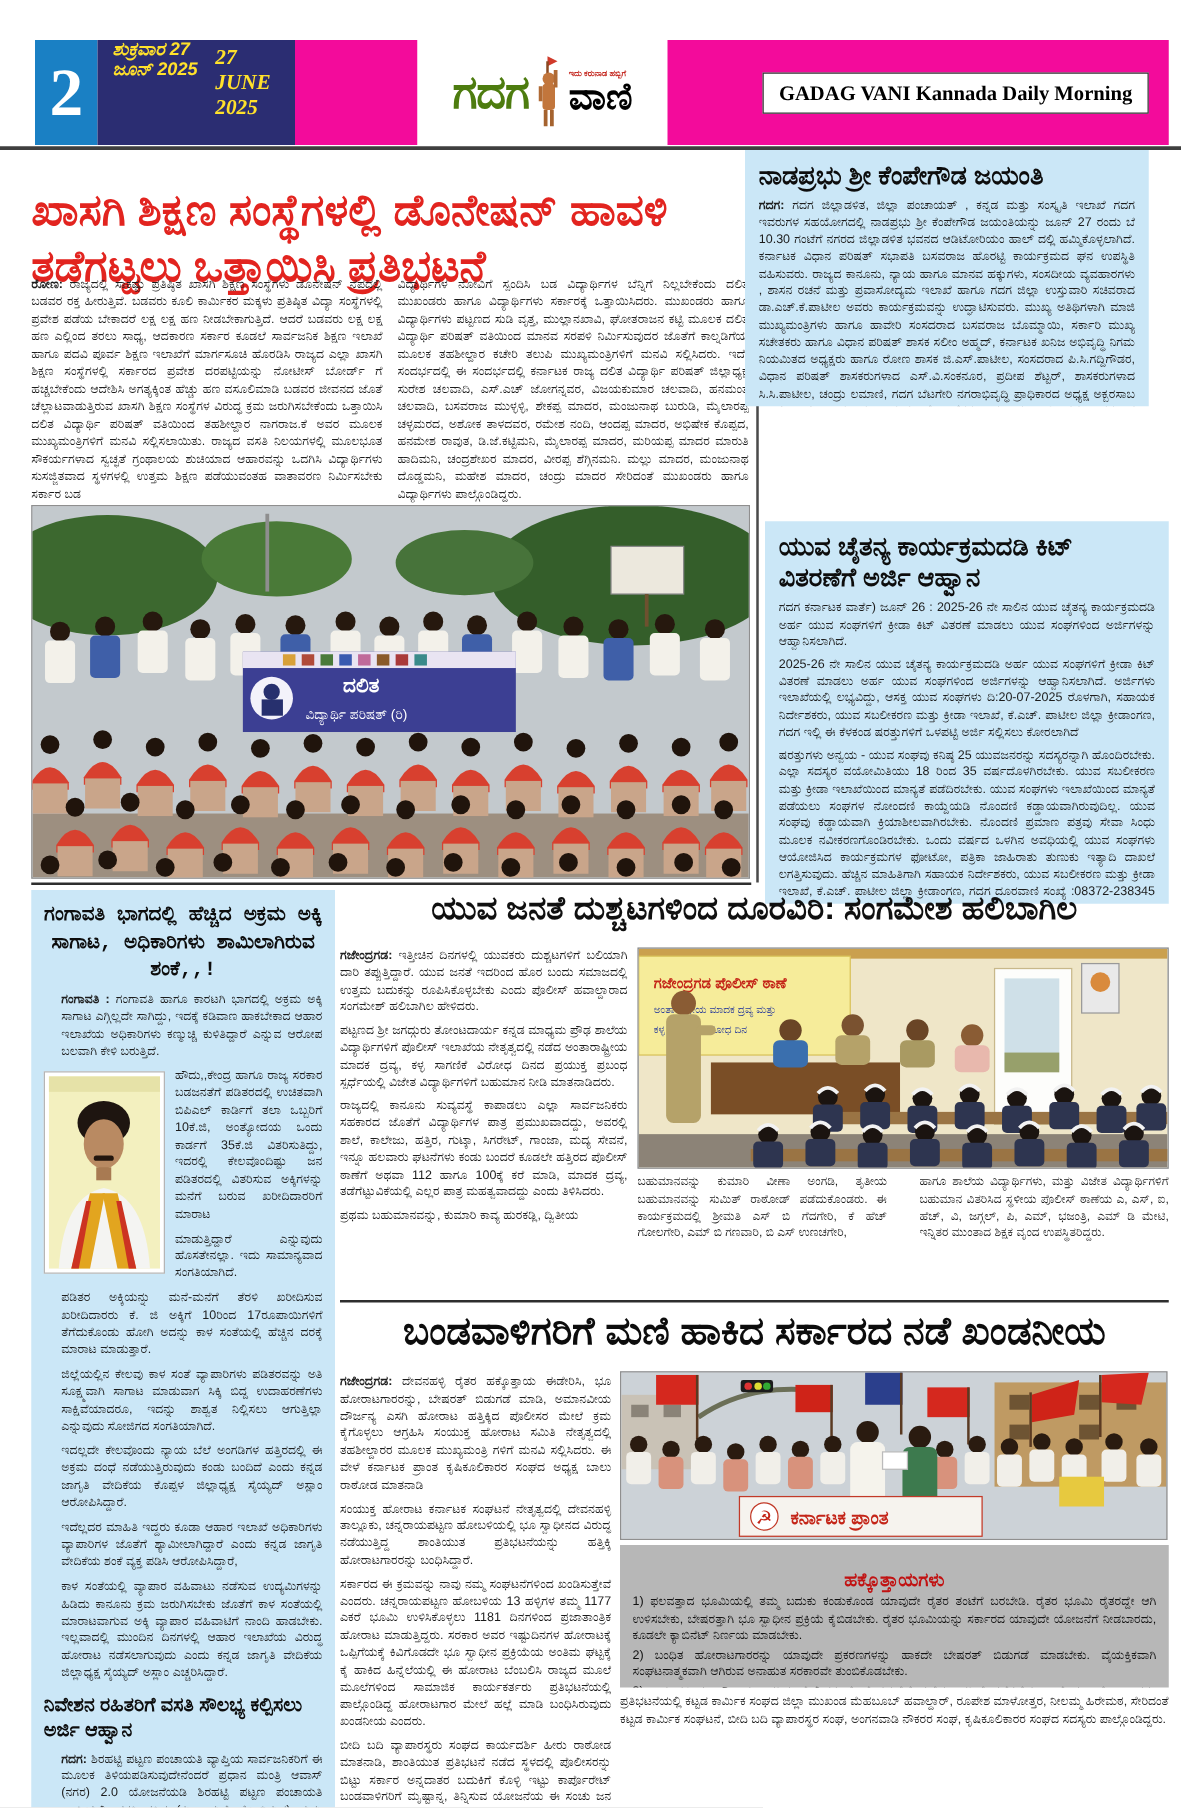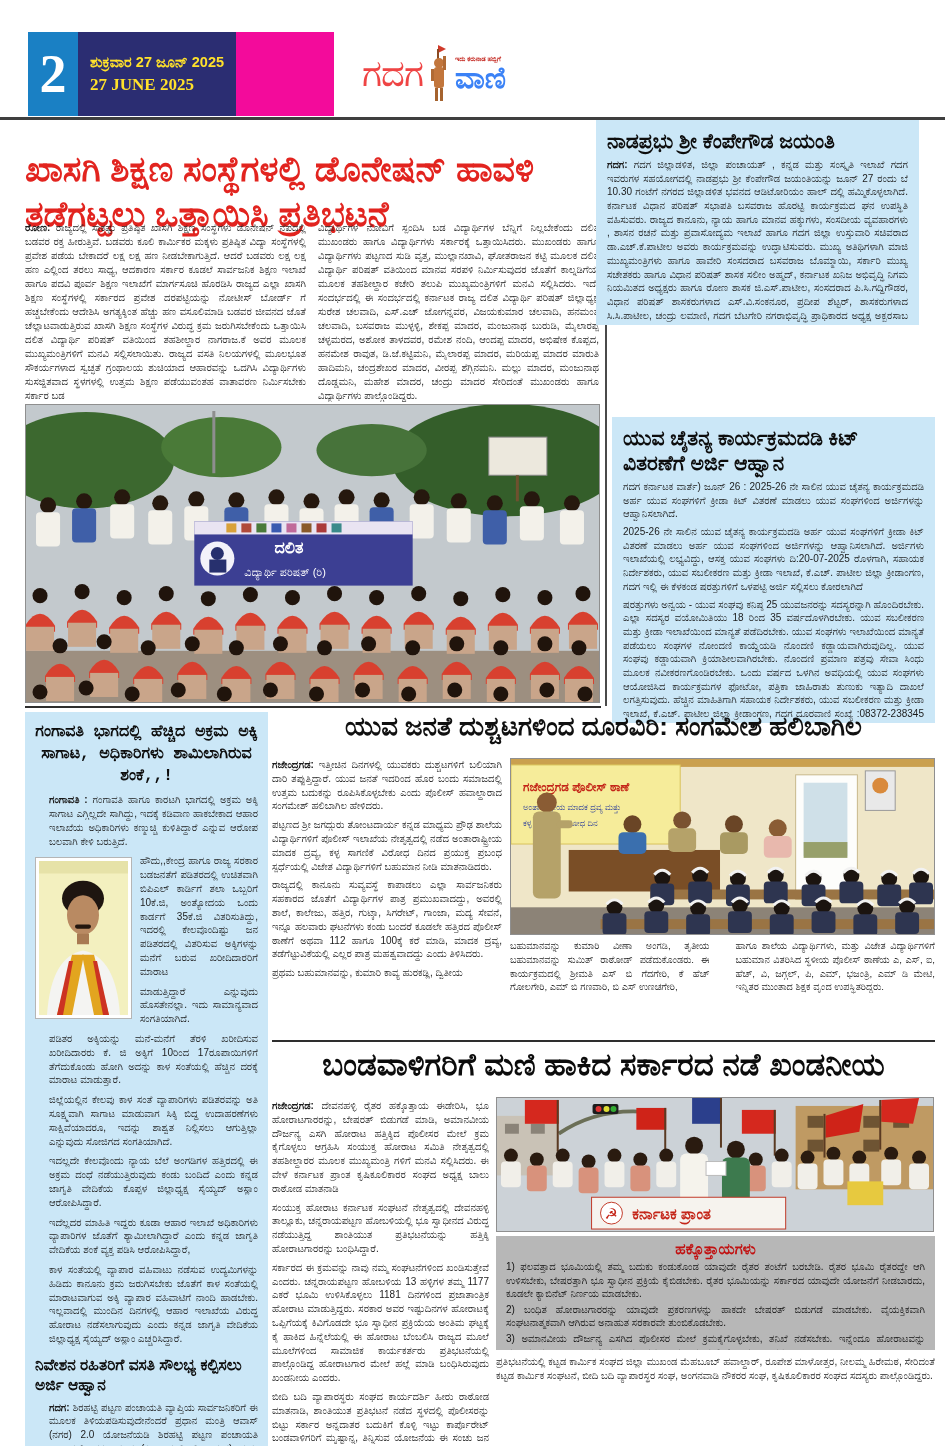--- a/index.html
+++ b/index.html
@@ -3,31 +3,31 @@
 <meta charset="utf-8">
 <style>
   html,body { margin:0; padding:0; background:#dddddd; }
   .page { position:relative; width:945px; height:1446px; margin:0 auto; background:#ffffff;
           font-family:"Liberation Sans","DejaVu Sans",sans-serif; overflow:hidden; color:#1c1c1c; }
 
   
   .header { position:absolute; left:28px; top:32px; width:907px; height:84px; display:flex; }
   .pagenum { width:50px; background:#1a80c4; color:#fff; display:flex; align-items:center; justify-content:center;
              font-family:"Liberation Serif",serif; font-size:54px; font-weight:bold; }
-  .datebox { width:158px; background:#2b2d72; color:#ffe12b; display:flex; flex-direction:column; justify-content:center;
-             padding-left:12px; box-sizing:border-box; }
+  .datebox { width:158px; background:#2b2d72; color:#ffe12b; display:flex; justify-content:center;
+             padding-left:12px; box-sizing:border-box;font-style:italic; }
   .date-kn { font-size:14.5px; font-weight:bold; }
   .date-en { font-family:"Liberation Serif",serif; font-size:17px; font-weight:bold; margin-top:4px; }
   .mag { background:#f30b9b; }
   .mag1 { width:98px; }
   .logo { width:200px; background:#fff; display:flex; align-items:center; justify-content:center; gap:3px; }
-  .logo-w1 { color:#ef4444; font-size:37px; font-weight:normal; letter-spacing:-1px; }
+  .logo-w1 { color:#4d7c0f; font-size:37px; font-weight:bold; letter-spacing:-1px; }
   .logo-right { display:flex; flex-direction:column; align-items:flex-start; }
   .logo-tag { color:#c21f17; font-size:6.5px; font-weight:bold; }
-  .logo-w2 { color:#3b82f6; font-size:30px; font-weight:bold; line-height:1; }
+  .logo-w2 { color:#000000; font-size:30px; font-weight:bold; line-height:1; }
   .mag2 { flex:1; position:relative; }
   .eng-strip { position:absolute; left:76px; right:16px; top:26px; height:31px; background:#fff; border:1px solid #333;
                display:flex; align-items:center; justify-content:center; font-family:"Liberation Serif",serif;
                font-size:16.5px; font-weight:bold; color:#000; white-space:nowrap; }
   .header-rule { position:absolute; left:0; top:117px; width:945px; height:3px; background:#3f3f3f; }
 
   
   .main-head { position:absolute; left:25px; top:124px; width:576px; color:#e2241f; font-size:35px; font-weight:bold;
                line-height:1.28; }
   .main-body { position:absolute; left:25px; top:221px; width:576px; height:181px; overflow:hidden; display:flex; gap:12px; }
@@ -67,21 +67,21 @@
   .mid-caption .cap { flex:1; font-size:9.7px; line-height:1.42; text-align:justify; }
 
   
   .rule-bottom { left:272px; top:1040px; width:663px; }
   .bot-art { position:absolute; left:272px; top:1046px; width:663px; height:400px; }
   .bot-head { margin:0; font-size:31px; font-weight:bold; text-align:center; color:#0c0c0c; line-height:1.2; }
   .bot-col1 { position:absolute; left:0; top:53px; width:217px; height:347px; overflow:hidden; }
   .bot-col1 p { margin:0 0 5px 0; font-size:10px; line-height:1.38; text-align:justify; }
   .photo3 { left:768px; top:1097px; width:438px; height:135px; left:496px; }
   .demands { position:absolute; left:224px; top:190px; width:439px; height:114px; background:#b7b7b7;
-             box-sizing:border-box; padding:4px 10px; overflow:hidden; }
+             box-sizing:border-box; padding:20px 10px; overflow:hidden; }
   .demands h4 { margin:0 0 2px 0; text-align:center; color:#c11212; font-size:15px; }
   .demands p { margin:0 0 2px 0; font-size:10px; line-height:1.36; text-align:justify; color:#111; }
   .below-cols { position:absolute; left:224px; top:309px; width:439px; height:91px; display:flex; gap:12px; overflow:hidden; }
   .below-cols .bc { flex:1; font-size:10px; line-height:1.4; text-align:justify; }
   b.dl { font-weight:bold; }
 </style>
 </head>
 <body>
 
 <div class="page">
@@ -102,20 +102,23 @@
         <rect x="8" y="23" width="10" height="21" rx="3" fill="#c2763c"></rect>
         <rect x="5" y="25" width="3" height="12" fill="#b06a34"></rect>
         <rect x="17" y="12" width="3" height="14" fill="#b06a34"></rect>
         <rect x="9" y="44" width="3" height="13" fill="#a5632f"></rect>
         <rect x="14" y="44" width="3" height="13" fill="#a5632f"></rect>
       </svg>
       <span class="logo-right">
         <span class="logo-tag">ಇದು ಕರುನಾಡ ಹಬ್ಬಿಗೆ</span>
         <span class="logo-w2">ವಾಣಿ</span>
       </span>
+    </div>
+    <div class="mag mag2">
+      <div class="eng-strip">GADAG VANI Kannada Daily Morning</div>
     </div>
   </div>
   <div class="header-rule"></div>
 
   <h1 class="main-head">ಖಾಸಗಿ ಶಿಕ್ಷಣ ಸಂಸ್ಥೆಗಳಲ್ಲಿ ಡೊನೇಷನ್ ಹಾವಳಿ ತಡೆಗಟ್ಟಲು ಒತ್ತಾಯಿಸಿ ಪ್ರತಿಭಟನೆ</h1>
   <div class="main-body">
     <div class="col"><b class="dl">ರೋಣ:</b> <span>ರಾಜ್ಯದಲ್ಲಿ ಸಾಕಷ್ಟು ಪ್ರತಿಷ್ಠಿತ ಖಾಸಗಿ ಶಿಕ್ಷಣ ಸಂಸ್ಥೆಗಳು ಡೊನೇಷನ್ ನೆಪದಲ್ಲಿ ಬಡವರ ರಕ್ತ ಹೀರುತ್ತಿವೆ. ಬಡವರು ಕೂಲಿ ಕಾರ್ಮಿಕರ ಮಕ್ಕಳು ಪ್ರತಿಷ್ಠಿತ ವಿದ್ಯಾ ಸಂಸ್ಥೆಗಳಲ್ಲಿ ಪ್ರವೇಶ ಪಡೆಯ ಬೇಕಾದರೆ ಲಕ್ಷ ಲಕ್ಷ ಹಣ ನೀಡಬೇಕಾಗುತ್ತಿದೆ. ಆದರೆ ಬಡವರು ಲಕ್ಷ ಲಕ್ಷ ಹಣ ಎಲ್ಲಿಂದ ತರಲು ಸಾಧ್ಯ, ಆದಕಾರಣ ಸರ್ಕಾರ ಕೂಡಲೆ ಸಾರ್ವಜನಿಕ ಶಿಕ್ಷಣ ಇಲಾಖೆ ಹಾಗೂ ಪದವಿ ಪೂರ್ವ ಶಿಕ್ಷಣ ಇಲಾಖೆಗೆ ಮಾರ್ಗಸೂಚಿ ಹೊರಡಿಸಿ ರಾಜ್ಯದ ಎಲ್ಲಾ ಖಾಸಗಿ ಶಿಕ್ಷಣ ಸಂಸ್ಥೆಗಳಲ್ಲಿ ಸರ್ಕಾರದ ಪ್ರವೇಶ ದರಪಟ್ಟಿಯನ್ನು ನೋಟೀಸ್ ಬೋರ್ಡ್ ಗೆ ಹಚ್ಚಬೇಕೆಂದು ಆದೇಶಿಸಿ ಅಗತ್ಯಕ್ಕಿಂತ ಹೆಚ್ಚು ಹಣ ವಸೂಲಿಮಾಡಿ ಬಡವರ ಜೀವನದ ಜೊತೆ ಚೆಲ್ಲಾಟವಾಡುತ್ತಿರುವ ಖಾಸಗಿ ಶಿಕ್ಷಣ ಸಂಸ್ಥೆಗಳ ವಿರುದ್ಧ ಕ್ರಮ ಜರುಗಿಸಬೇಕೆಂದು ಒತ್ತಾಯಿಸಿ ದಲಿತ ವಿದ್ಯಾರ್ಥಿ ಪರಿಷತ್ ವತಿಯಿಂದ ತಹಶೀಲ್ದಾರ ನಾಗರಾಜ.ಕೆ ಅವರ ಮೂಲಕ ಮುಖ್ಯಮಂತ್ರಿಗಳಿಗೆ ಮನವಿ ಸಲ್ಲಿಸಲಾಯಿತು. ರಾಜ್ಯದ ವಸತಿ ನಿಲಯಗಳಲ್ಲಿ ಮೂಲಭೂತ ಸೌಕರ್ಯಗಳಾದ ಸ್ವಚ್ಛತೆ ಗ್ರಂಥಾಲಯ ಶುಚಿಯಾದ ಆಹಾರವನ್ನು ಒದಗಿಸಿ ವಿದ್ಯಾರ್ಥಿಗಳು ಸುಸಜ್ಜಿತವಾದ ಸ್ಥಳಗಳಲ್ಲಿ ಉತ್ತಮ ಶಿಕ್ಷಣ ಪಡೆಯುವಂತಹ ವಾತಾವರಣ ನಿರ್ಮಿಸಬೇಕು ಸರ್ಕಾರ ಬಡ</span></div>
     <div class="col">ವಿದ್ಯಾರ್ಥಿಗಳ ನೋವಿಗೆ ಸ್ಪಂದಿಸಿ ಬಡ ವಿದ್ಯಾರ್ಥಿಗಳ ಬೆನ್ನಿಗೆ ನಿಲ್ಲಬೇಕೆಂದು ದಲಿತ ಮುಖಂಡರು ಹಾಗೂ ವಿದ್ಯಾರ್ಥಿಗಳು ಸರ್ಕಾರಕ್ಕೆ ಒತ್ತಾಯಿಸಿದರು. ಮುಖಂಡರು ಹಾಗೂ ವಿದ್ಯಾರ್ಥಿಗಳು ಪಟ್ಟಣದ ಸುಡಿ ವೃತ್ತ, ಮುಲ್ಲಾನಖಾವಿ, ಘೋತರಾಜನ ಕಟ್ಟಿ ಮೂಲಕ ದಲಿತ ವಿದ್ಯಾರ್ಥಿ ಪರಿಷತ್ ವತಿಯಿಂದ ಮಾನವ ಸರಪಳಿ ನಿರ್ಮಿಸುವುದರ ಜೊತೆಗೆ ಕಾಲ್ನಡಿಗೆಯ ಮೂಲಕ ತಹಶೀಲ್ದಾರ ಕಚೇರಿ ತಲುಪಿ ಮುಖ್ಯಮಂತ್ರಿಗಳಿಗೆ ಮನವಿ ಸಲ್ಲಿಸಿದರು. ಇದೇ ಸಂದರ್ಭದಲ್ಲಿ ಈ ಸಂದರ್ಭದಲ್ಲಿ ಕರ್ನಾಟಕ ರಾಜ್ಯ ದಲಿತ ವಿದ್ಯಾರ್ಥಿ ಪರಿಷತ್ ಜಿಲ್ಲಾಧ್ಯಕ್ಷ ಸುರೇಶ ಚಲವಾದಿ, ಎಸ್.ಎಚ್ ಜೋಗನ್ನವರ, ವಿಜಯಕುಮಾರ ಚಲವಾದಿ, ಹನಮಂತ ಚಲವಾದಿ, ಬಸವರಾಜ ಮುಳ್ಳಳ್ಳಿ, ಶೇಕಪ್ಪ ಮಾದರ, ಮಂಜುನಾಥ ಬುರುಡಿ, ಮೈಲಾರಪ್ಪ ಚಳ್ಳಮರದ, ಅಶೋಕ ತಾಳದವರ, ರಮೇಶ ನಂದಿ, ಆಂದಪ್ಪ ಮಾದರ, ಅಭಿಷೇಕ ಕೊಪ್ಪದ, ಹನಮೇಶ ರಾವುತ, ಡಿ.ಜೆ.ಕಟ್ಟಿಮನಿ, ಮೈಲಾರಪ್ಪ ಮಾದರ, ಮರಿಯಪ್ಪ ಮಾದರ ಮಾರುತಿ ಹಾದಿಮನಿ, ಚಂದ್ರಶೇಖರ ಮಾದರ, ವೀರಪ್ಪ ಶೆಗ್ಗಿನಮನಿ. ಮಲ್ಲು ಮಾದರ, ಮಂಜುನಾಥ ದೊಡ್ಡಮನಿ, ಮಹೇಶ ಮಾದರ, ಚಂದ್ರು ಮಾದರ ಸೇರಿದಂತೆ ಮುಖಂಡರು ಹಾಗೂ ವಿದ್ಯಾರ್ಥಿಗಳು ಪಾಲ್ಗೊಂಡಿದ್ದರು.</div>
   </div>
 

